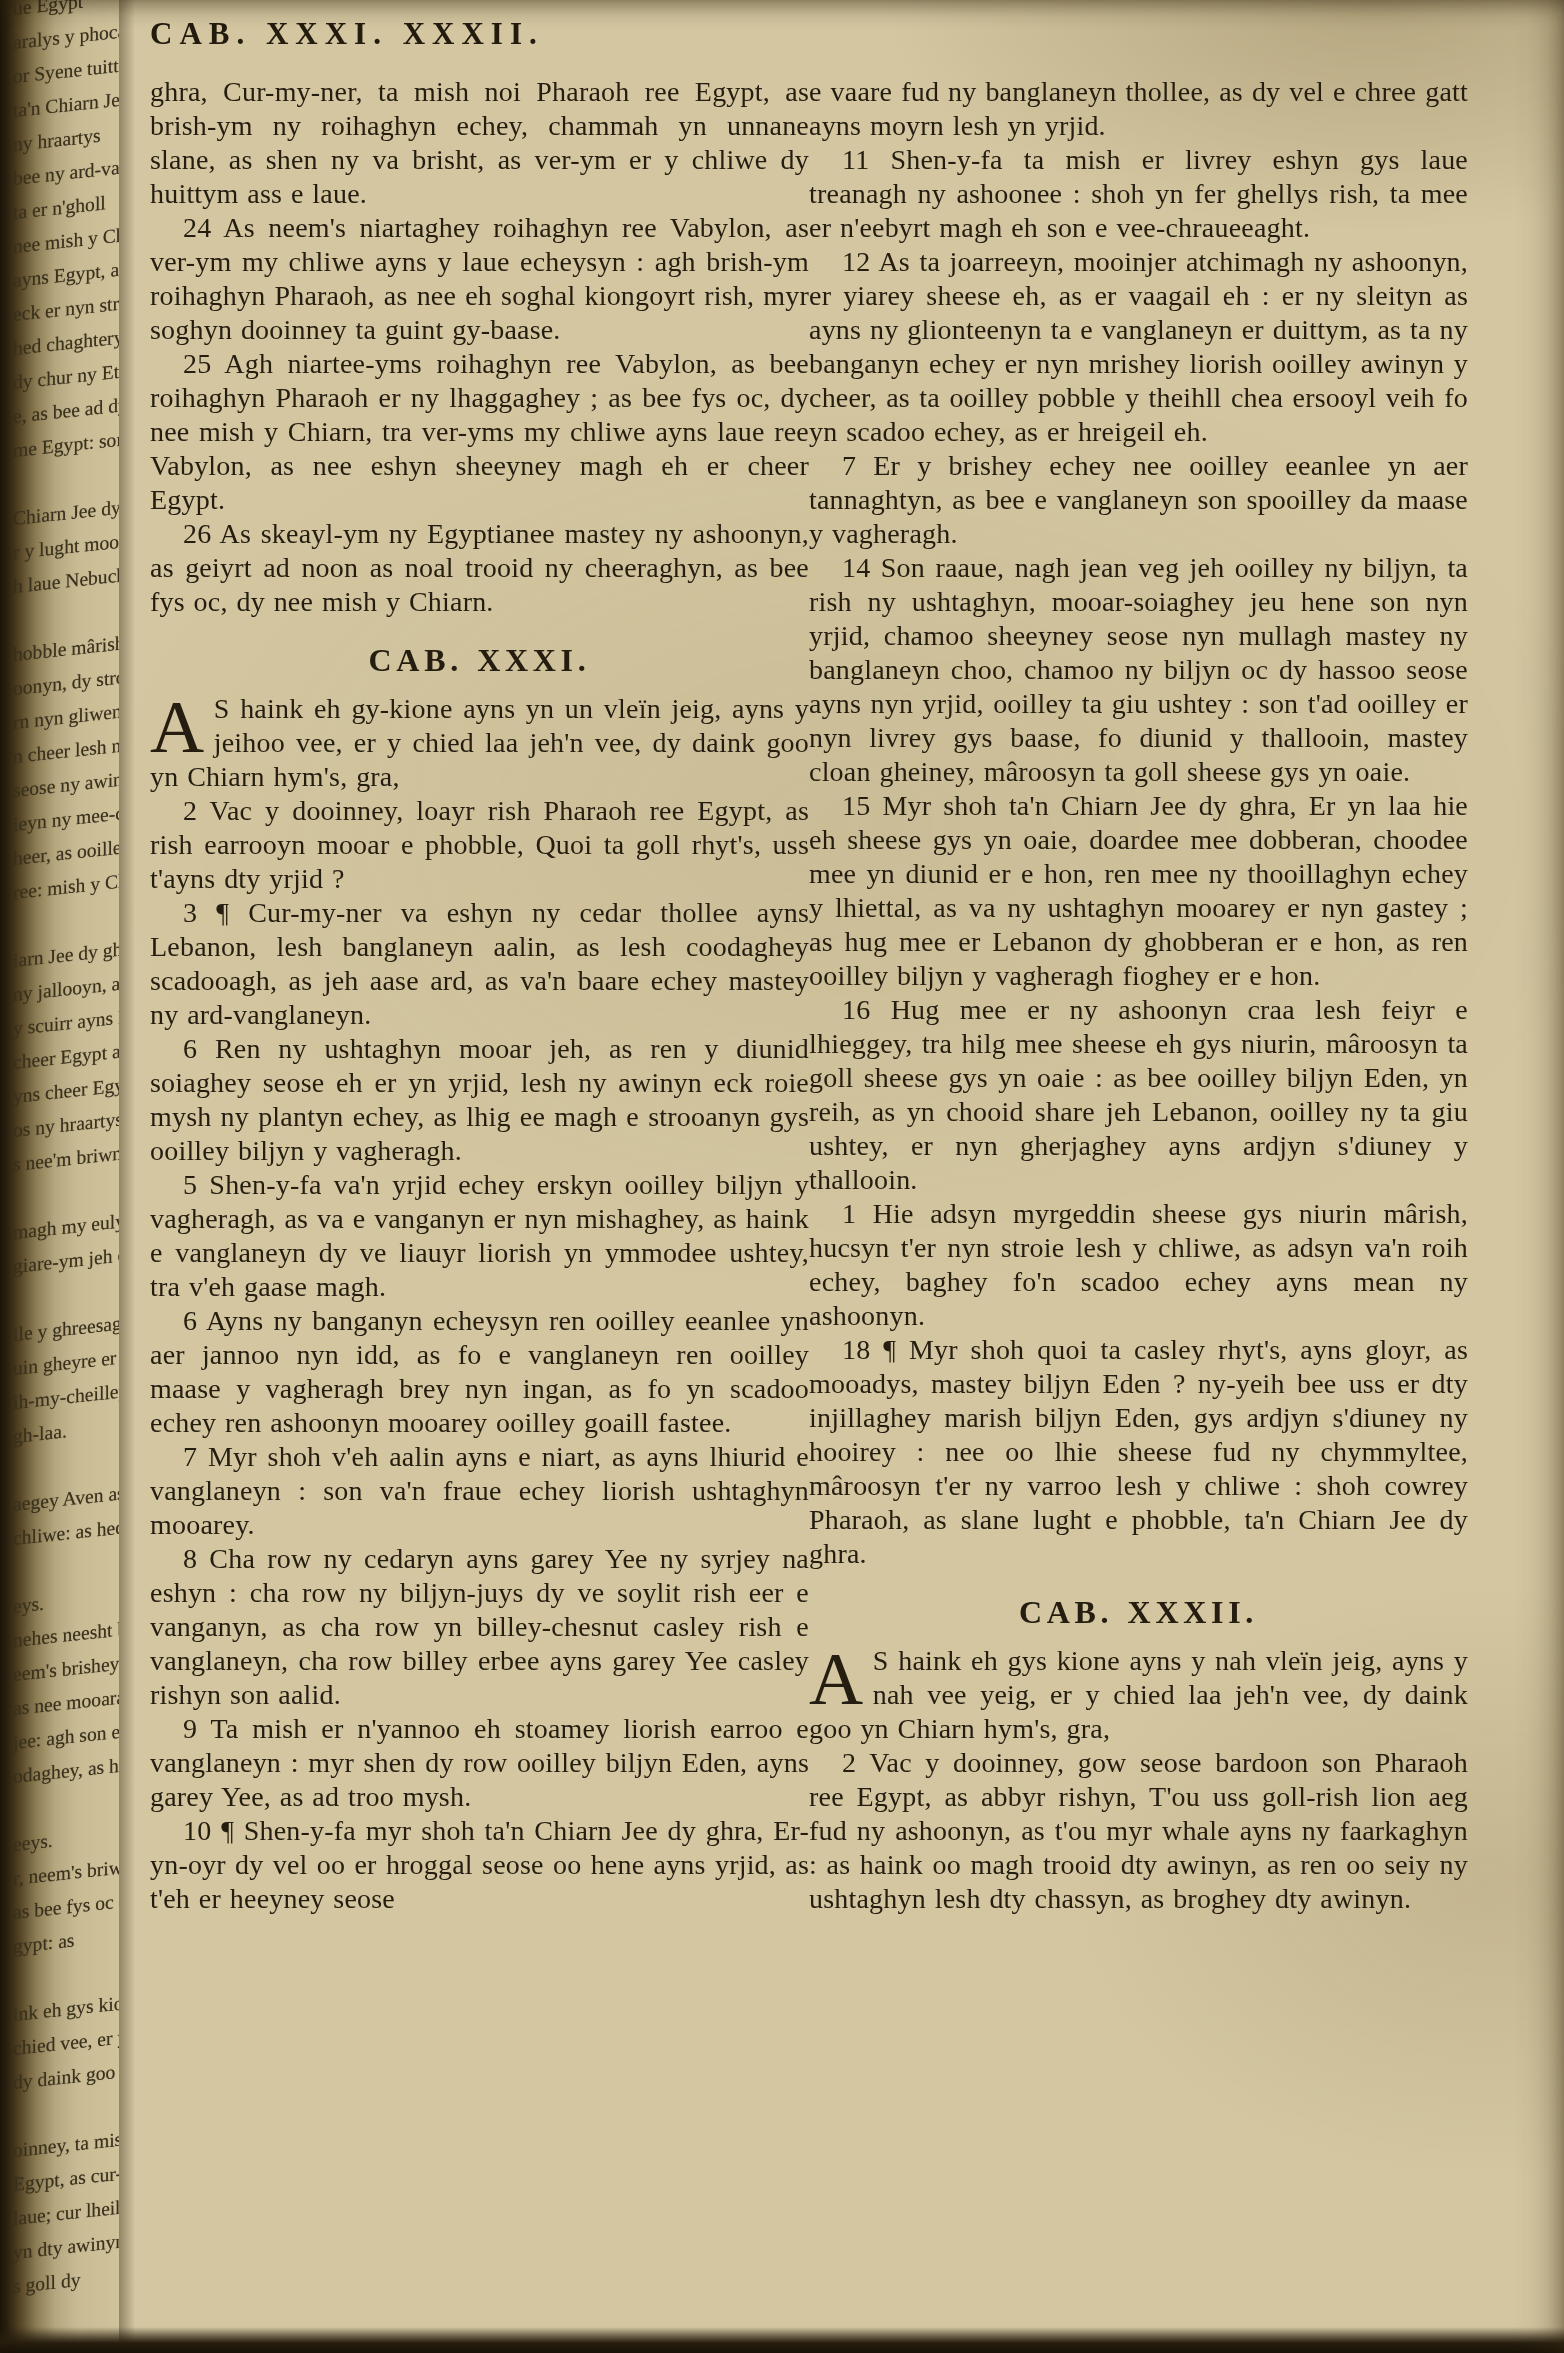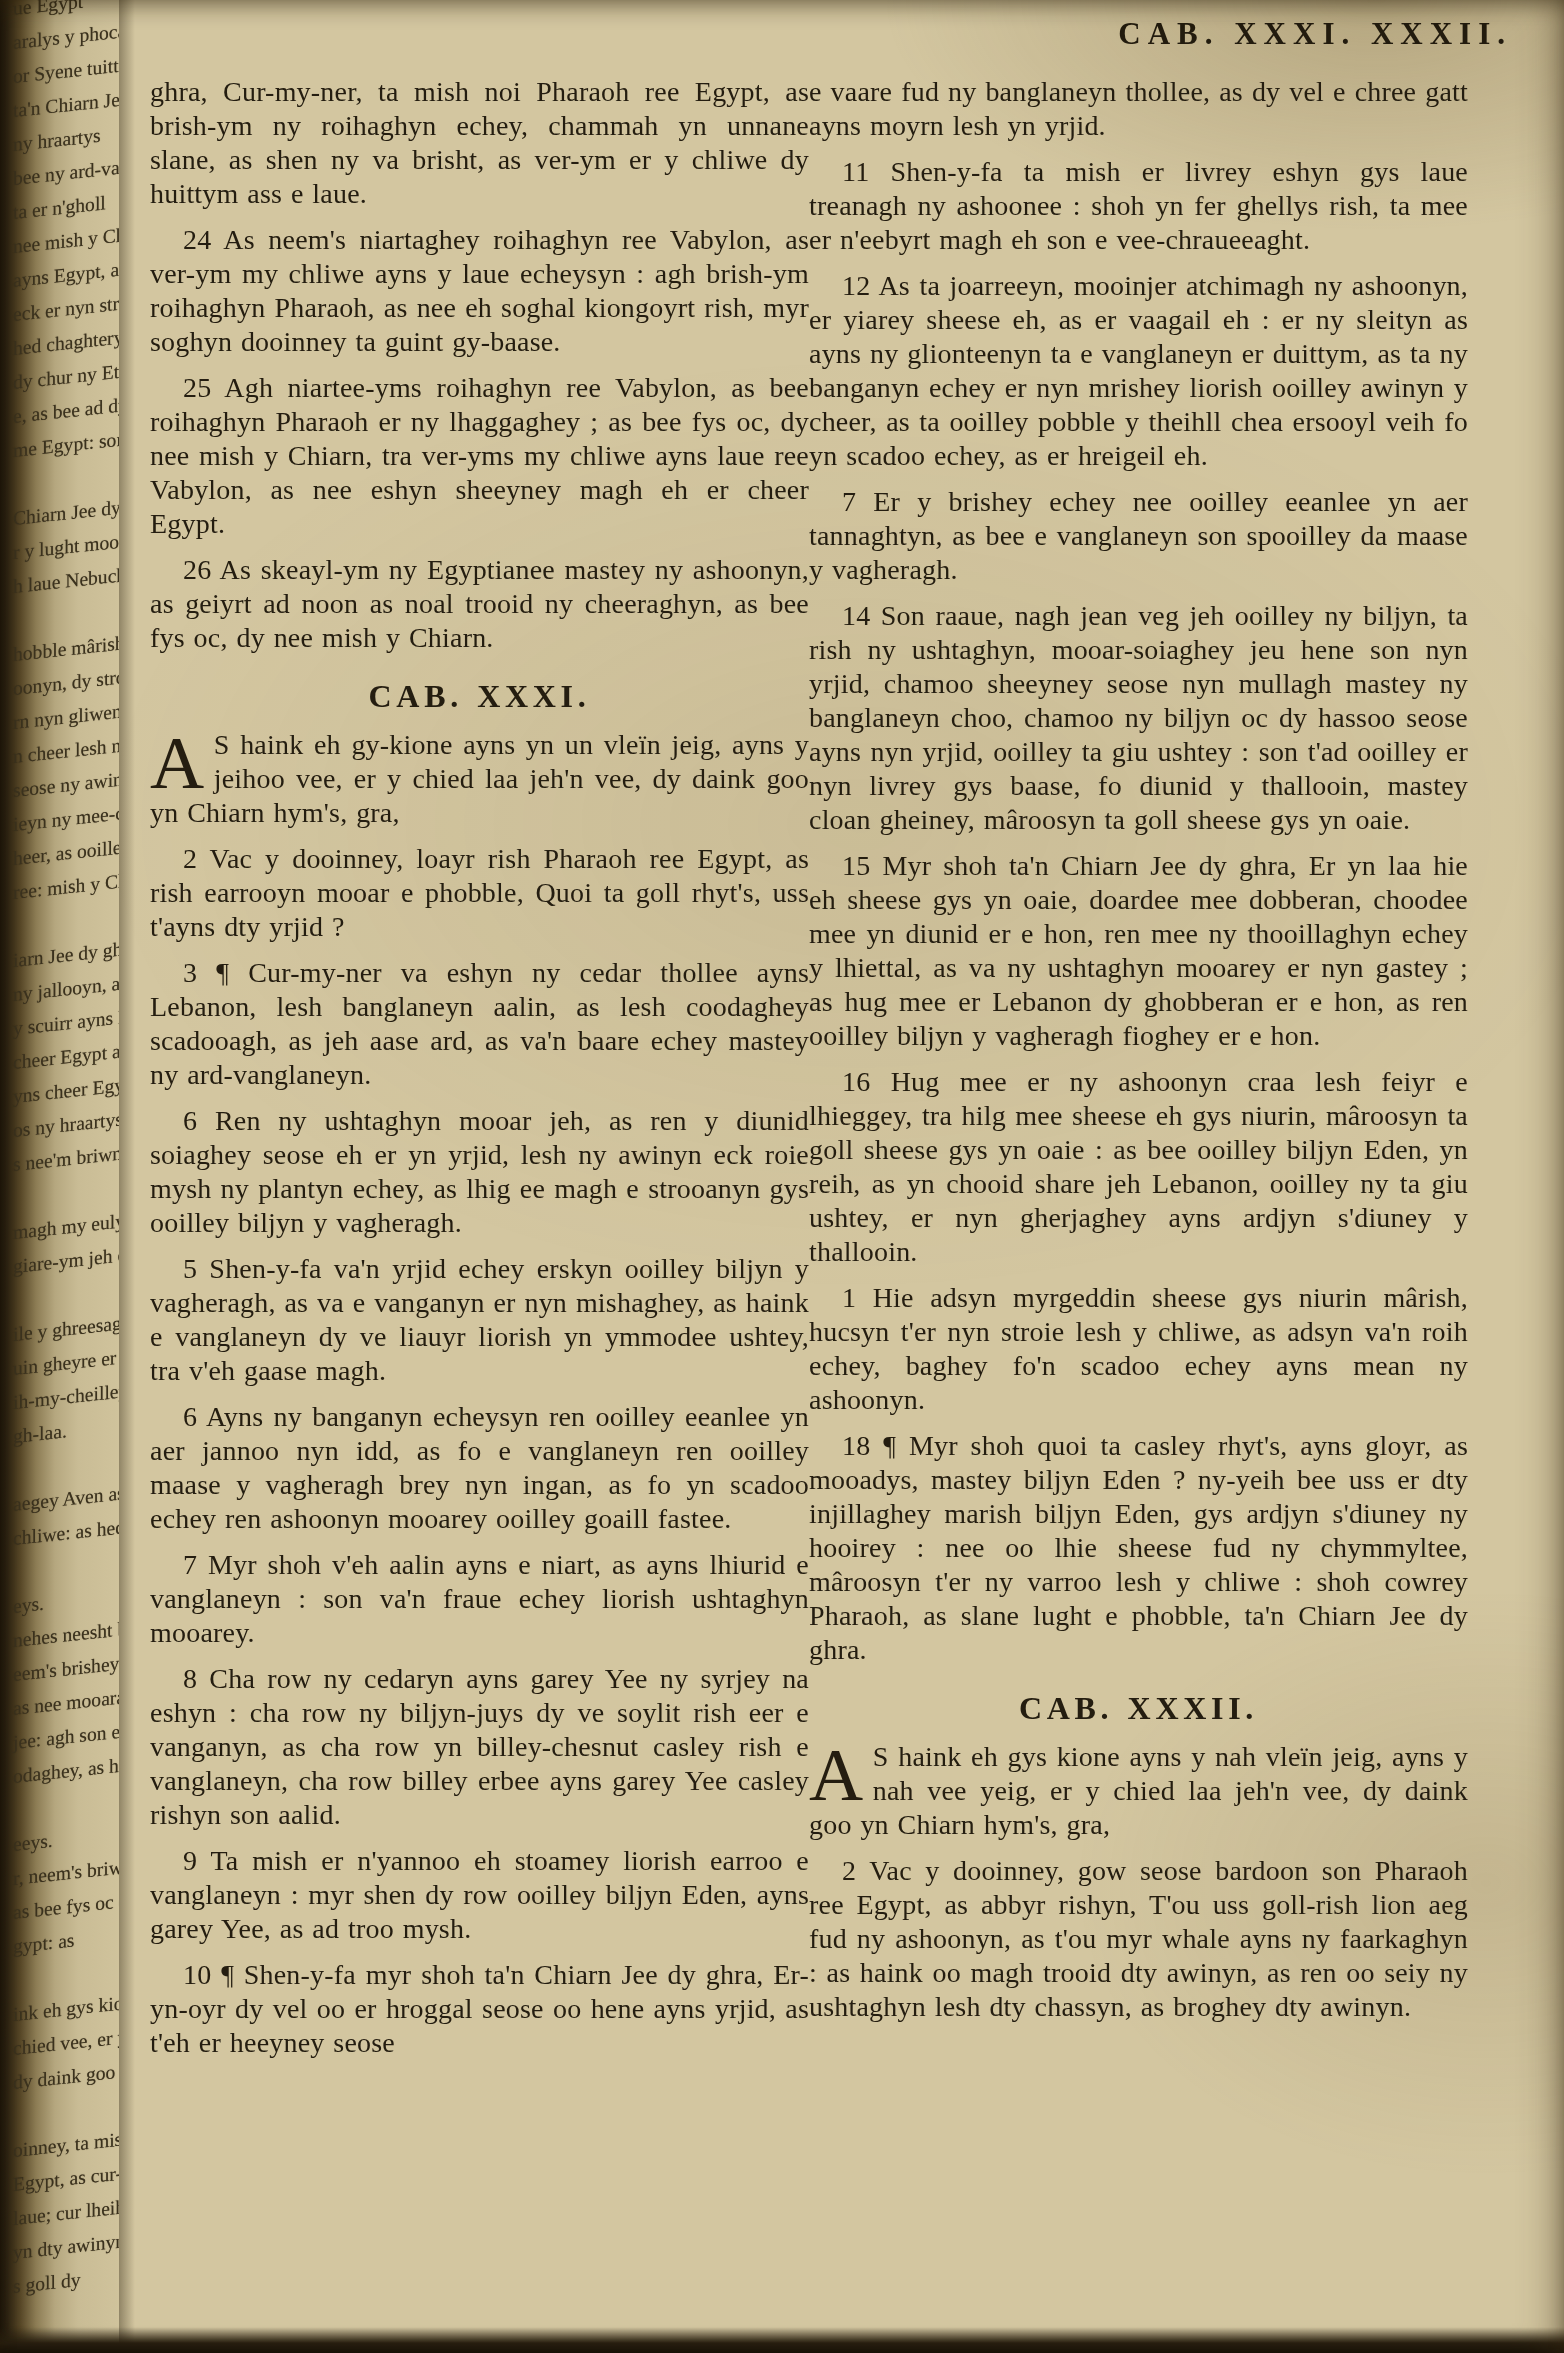--- a/index.html
+++ b/index.html
@@ -38,39 +38,39 @@
   }
   .page-edge {
     position: absolute; left: 119px; top: 0; width: 15.6px; height: 100%;
     background: linear-gradient(90deg, rgba(45,35,15,0.40), rgba(45,35,15,0));
     pointer-events: none;
   }
 
   .content { position: absolute; left: 150px; top: 12.5px; width: 1362px; }
 
   .page-header {
-    text-align: right;
+    text-align: left;
     font-size: 31px;
     letter-spacing: 7px;
     font-weight: 600;
     margin: 3.1px 0 23.5px;
     color: #221b0e;
   }
 
   .columns { display: flex; }
   .col {
     width: 659px;
     text-align: justify;
     font-size: 28px;
     line-height: 34px;
     word-spacing: 1.6px;
     letter-spacing: 0.2px;
   }
   .col p { margin: 0; }
-  p.verse { text-indent: 33px; margin-top: 12px; }
+  p.verse { text-indent: 33px; }
   p.cont  { text-indent: 0; }
   p.opening { text-indent: 0; }
 
   h2.chap {
     text-align: center;
     font-size: 32px;
     letter-spacing: 4.7px;
     font-weight: 600;
     margin: 23.5px 0 15.6px;
   }

